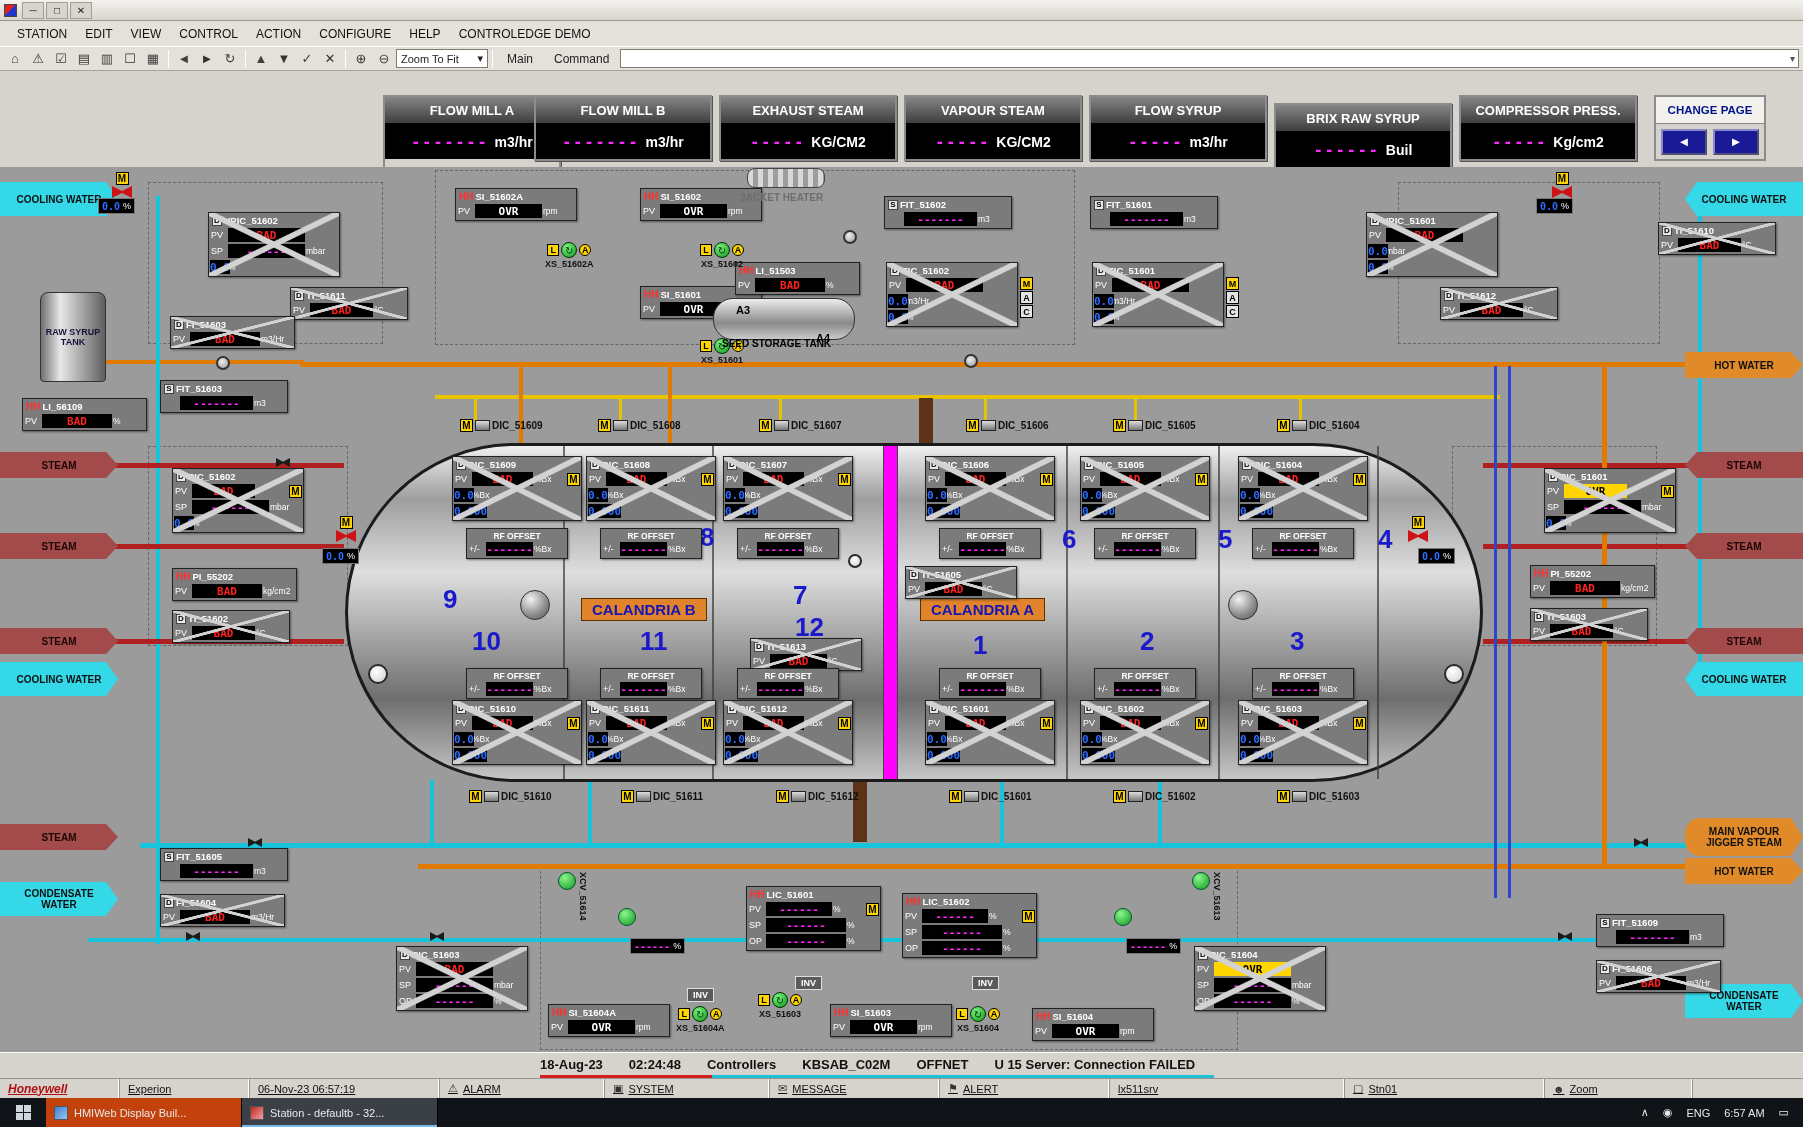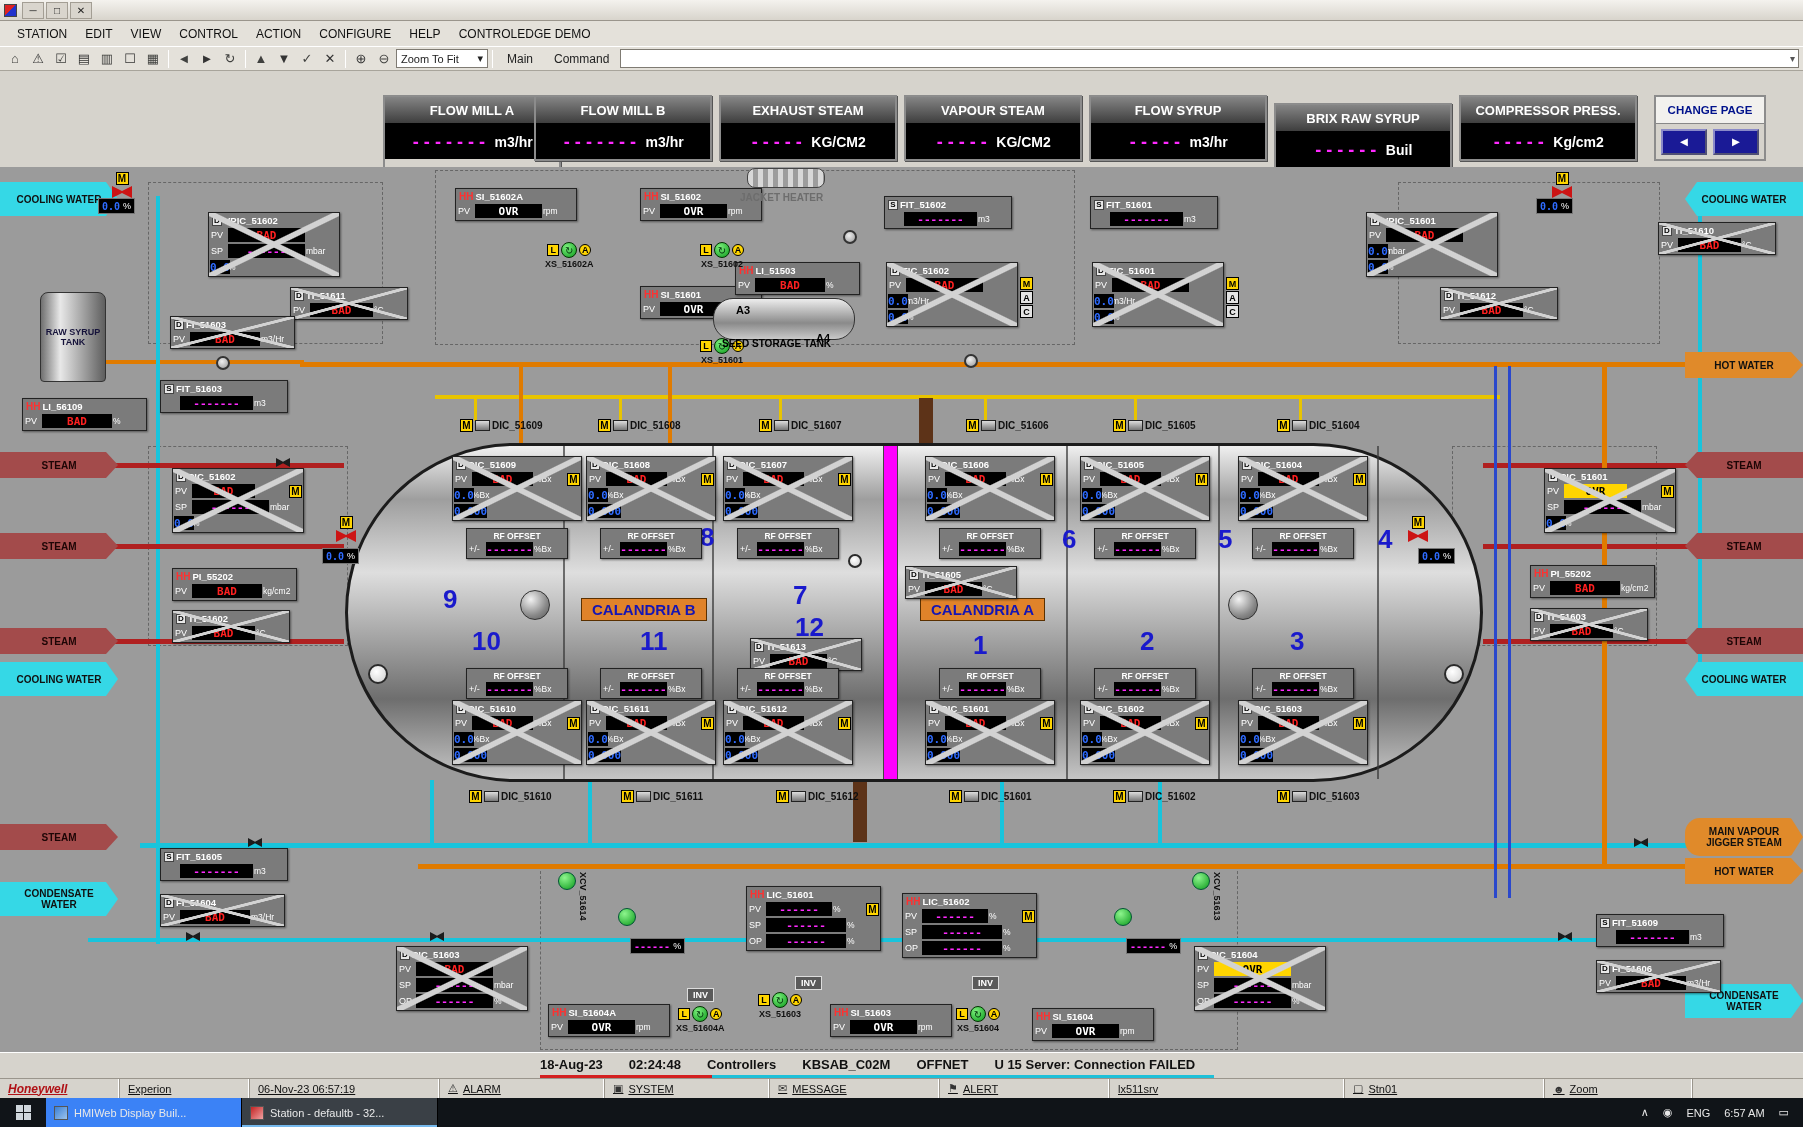--- a/index.html
+++ b/index.html
@@ -152,21 +152,21 @@
   .seg{display:flex;align-items:center;gap:5px;padding:0 8px;border-right:1px solid #9a958c;
     box-shadow:inset -1px 0 0 #fff;white-space:nowrap;text-decoration:underline;}
   .seg .sic{font-size:11px;color:#333;}
   .seg.hw{font-weight:bold;font-style:italic;color:#b01116;font-size:12px;}
   .taskbar{position:absolute;left:0;top:1098px;width:1803px;height:29px;background:#101418;
     display:flex;align-items:stretch;color:#e8e8e8;font-size:11px;}
   .startbtn{width:46px;display:flex;align-items:center;justify-content:center;}
   .winlogo{display:grid;grid-template-columns:7px 7px;grid-template-rows:7px 7px;gap:1px;}
   .winlogo span{background:#cfd6dc;}
   .taskbtn{width:196px;display:flex;align-items:center;gap:6px;padding:0 8px;border-right:1px solid #000;
-    background:#3b82f6;}
+    background:#c2410c;}
   .taskbtn.active{background:#3a4046;box-shadow:inset 0 -2px 0 #76b9ed;}
   .tb-ico{width:14px;height:14px;border:1px solid #555;}
   .tb-ico.blue{background:linear-gradient(135deg,#3b7fd4,#9cc4ee);}
   .tb-ico.red{background:linear-gradient(135deg,#c42323,#f0a2a2);}
   .tb-txt{white-space:nowrap;overflow:hidden;text-overflow:ellipsis;}
   .tray{margin-left:auto;display:flex;align-items:center;gap:14px;padding:0 14px;}
 </style>
 </head>
 <body>
 

